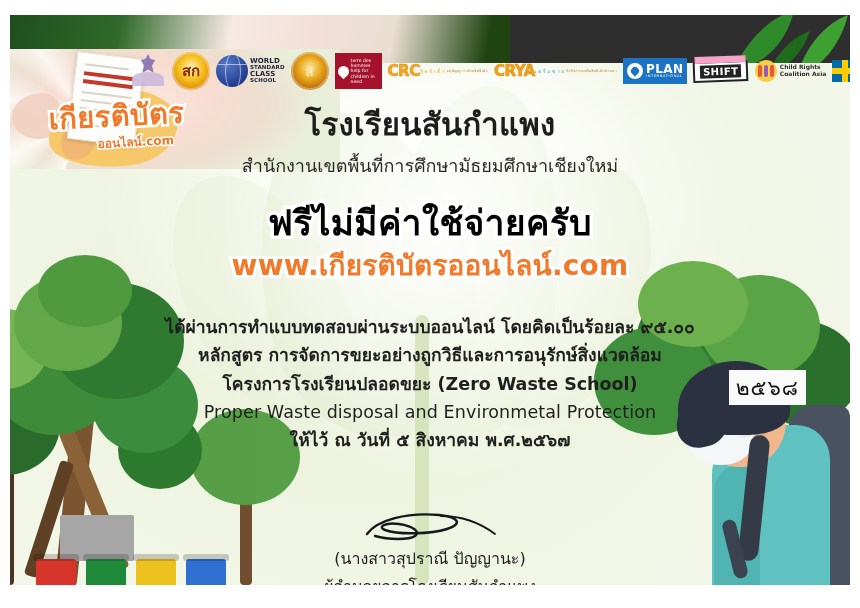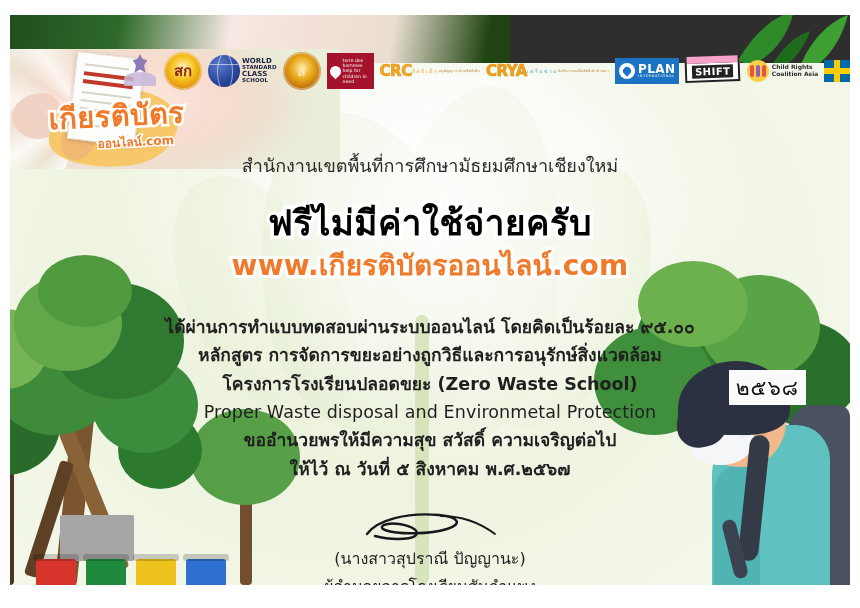--- a/index.html
+++ b/index.html
@@ -51,21 +51,21 @@
   .hp-thumb{position:absolute;left:52px;top:66px;width:34px;height:46px;background:#f0b872;
       border-radius:50%;transform:rotate(24deg);}
   .hp-cert{position:absolute;left:62px;top:6px;width:66px;height:86px;background:#fdfdfb;
       border:1px solid #e6ded0;transform:rotate(7deg);box-shadow:0 1px 4px rgba(0,0,0,.18);}
   .hp-cert i{position:absolute;left:8px;display:block;height:2px;background:#d9d4c8;width:50px;}
   .hp-cert .red{background:#c0392b;height:4px;}
   .hp-flow{position:absolute;left:2px;top:44px;width:52px;height:46px;background:#f0cfc0;
       border-radius:60% 40% 50% 50%/50% 60% 40% 50%;opacity:.9;}
 
   
-  .logostrip{position:absolute;left:112px;top:30px;width:712px;height:52px;
+  .logostrip{position:absolute;left:120px;top:30px;width:712px;height:52px;
      display:flex;align-items:center;gap:6px;}
   .logo{flex:0 0 auto;display:flex;align-items:center;justify-content:center;}
 
   .lg-emblem{width:36px;height:42px;position:relative;}
   .lg-emblem .fig{position:absolute;left:8px;top:4px;width:20px;height:26px;
       background:#8e7bb5;clip-path:polygon(50% 0,62% 18%,86% 24%,70% 44%,78% 72%,50% 60%,22% 72%,30% 44%,14% 24%,38% 18%);}
   .lg-emblem .cap{position:absolute;left:2px;top:22px;width:32px;height:14px;
       background:#c8b6db;border-radius:50% 50% 0 0;opacity:.85;}
 
   .lg-seal{width:38px;height:38px;border-radius:50%;position:relative;
@@ -404,31 +404,31 @@
   </div>
 
   <div class="badge">
     <div class="main">เกียรติบัตร</div>
     <div class="sub">ออนไลน์.com</div>
   </div>
 
   <div class="yeartag">๒๕๖๘</div>
 
   <div class="content">
+    <div class="school">โรงเรียนสันกำแพง</div>
     <div class="office">สำนักงานเขตพื้นที่การศึกษามัธยมศึกษาเชียงใหม่</div>
 
     <div class="wm-free">ฟรีไม่มีค่าใช้จ่ายครับ</div>
     <div class="wm-url">www.เกียรติบัตรออนไลน์.com</div>
 
     <div class="body-lines">
       <div class="bl">ได้ผ่านการทำแบบทดสอบผ่านระบบออนไลน์  โดยคิดเป็นร้อยละ ๙๕.๐๐</div>
       <div class="bl">หลักสูตร การจัดการขยะอย่างถูกวิธีและการอนุรักษ์สิ่งแวดล้อม</div>
       <div class="bl">โครงการโรงเรียนปลอดขยะ (Zero Waste School)</div>
       <div class="bl en">Proper Waste disposal and Environmetal Protection</div>
-      <div class="bl">ขออำนวยพรให้มีความสุข สวัสดิ์ ความเจริญต่อไป</div>
       <div class="bl">ให้ไว้ ณ วันที่ ๕ สิงหาคม พ.ศ.๒๕๖๗</div>
     </div>
 
     <div class="sign">
       <svg class="sig-svg" width="150" height="34" viewBox="0 0 150 34">
         <path d="M12 24 C22 10 52 2 84 5 C104 7 108 14 92 19 C76 24 44 25 30 20 C22 17 30 12 44 14 C58 16 66 22 60 26 C54 30 34 30 20 26" fill="none" stroke="#15171a" stroke-width="2.4" stroke-linecap="round"></path>
         <path d="M86 6 C108 6 124 12 140 24" fill="none" stroke="#15171a" stroke-width="1.8" stroke-linecap="round"></path>
       </svg>
       <div class="sig-name">(นางสาวสุปราณี  ปัญญานะ)</div>
       <div class="sig-title">ผู้อำนวยการโรงเรียนสันกำแพง</div>

